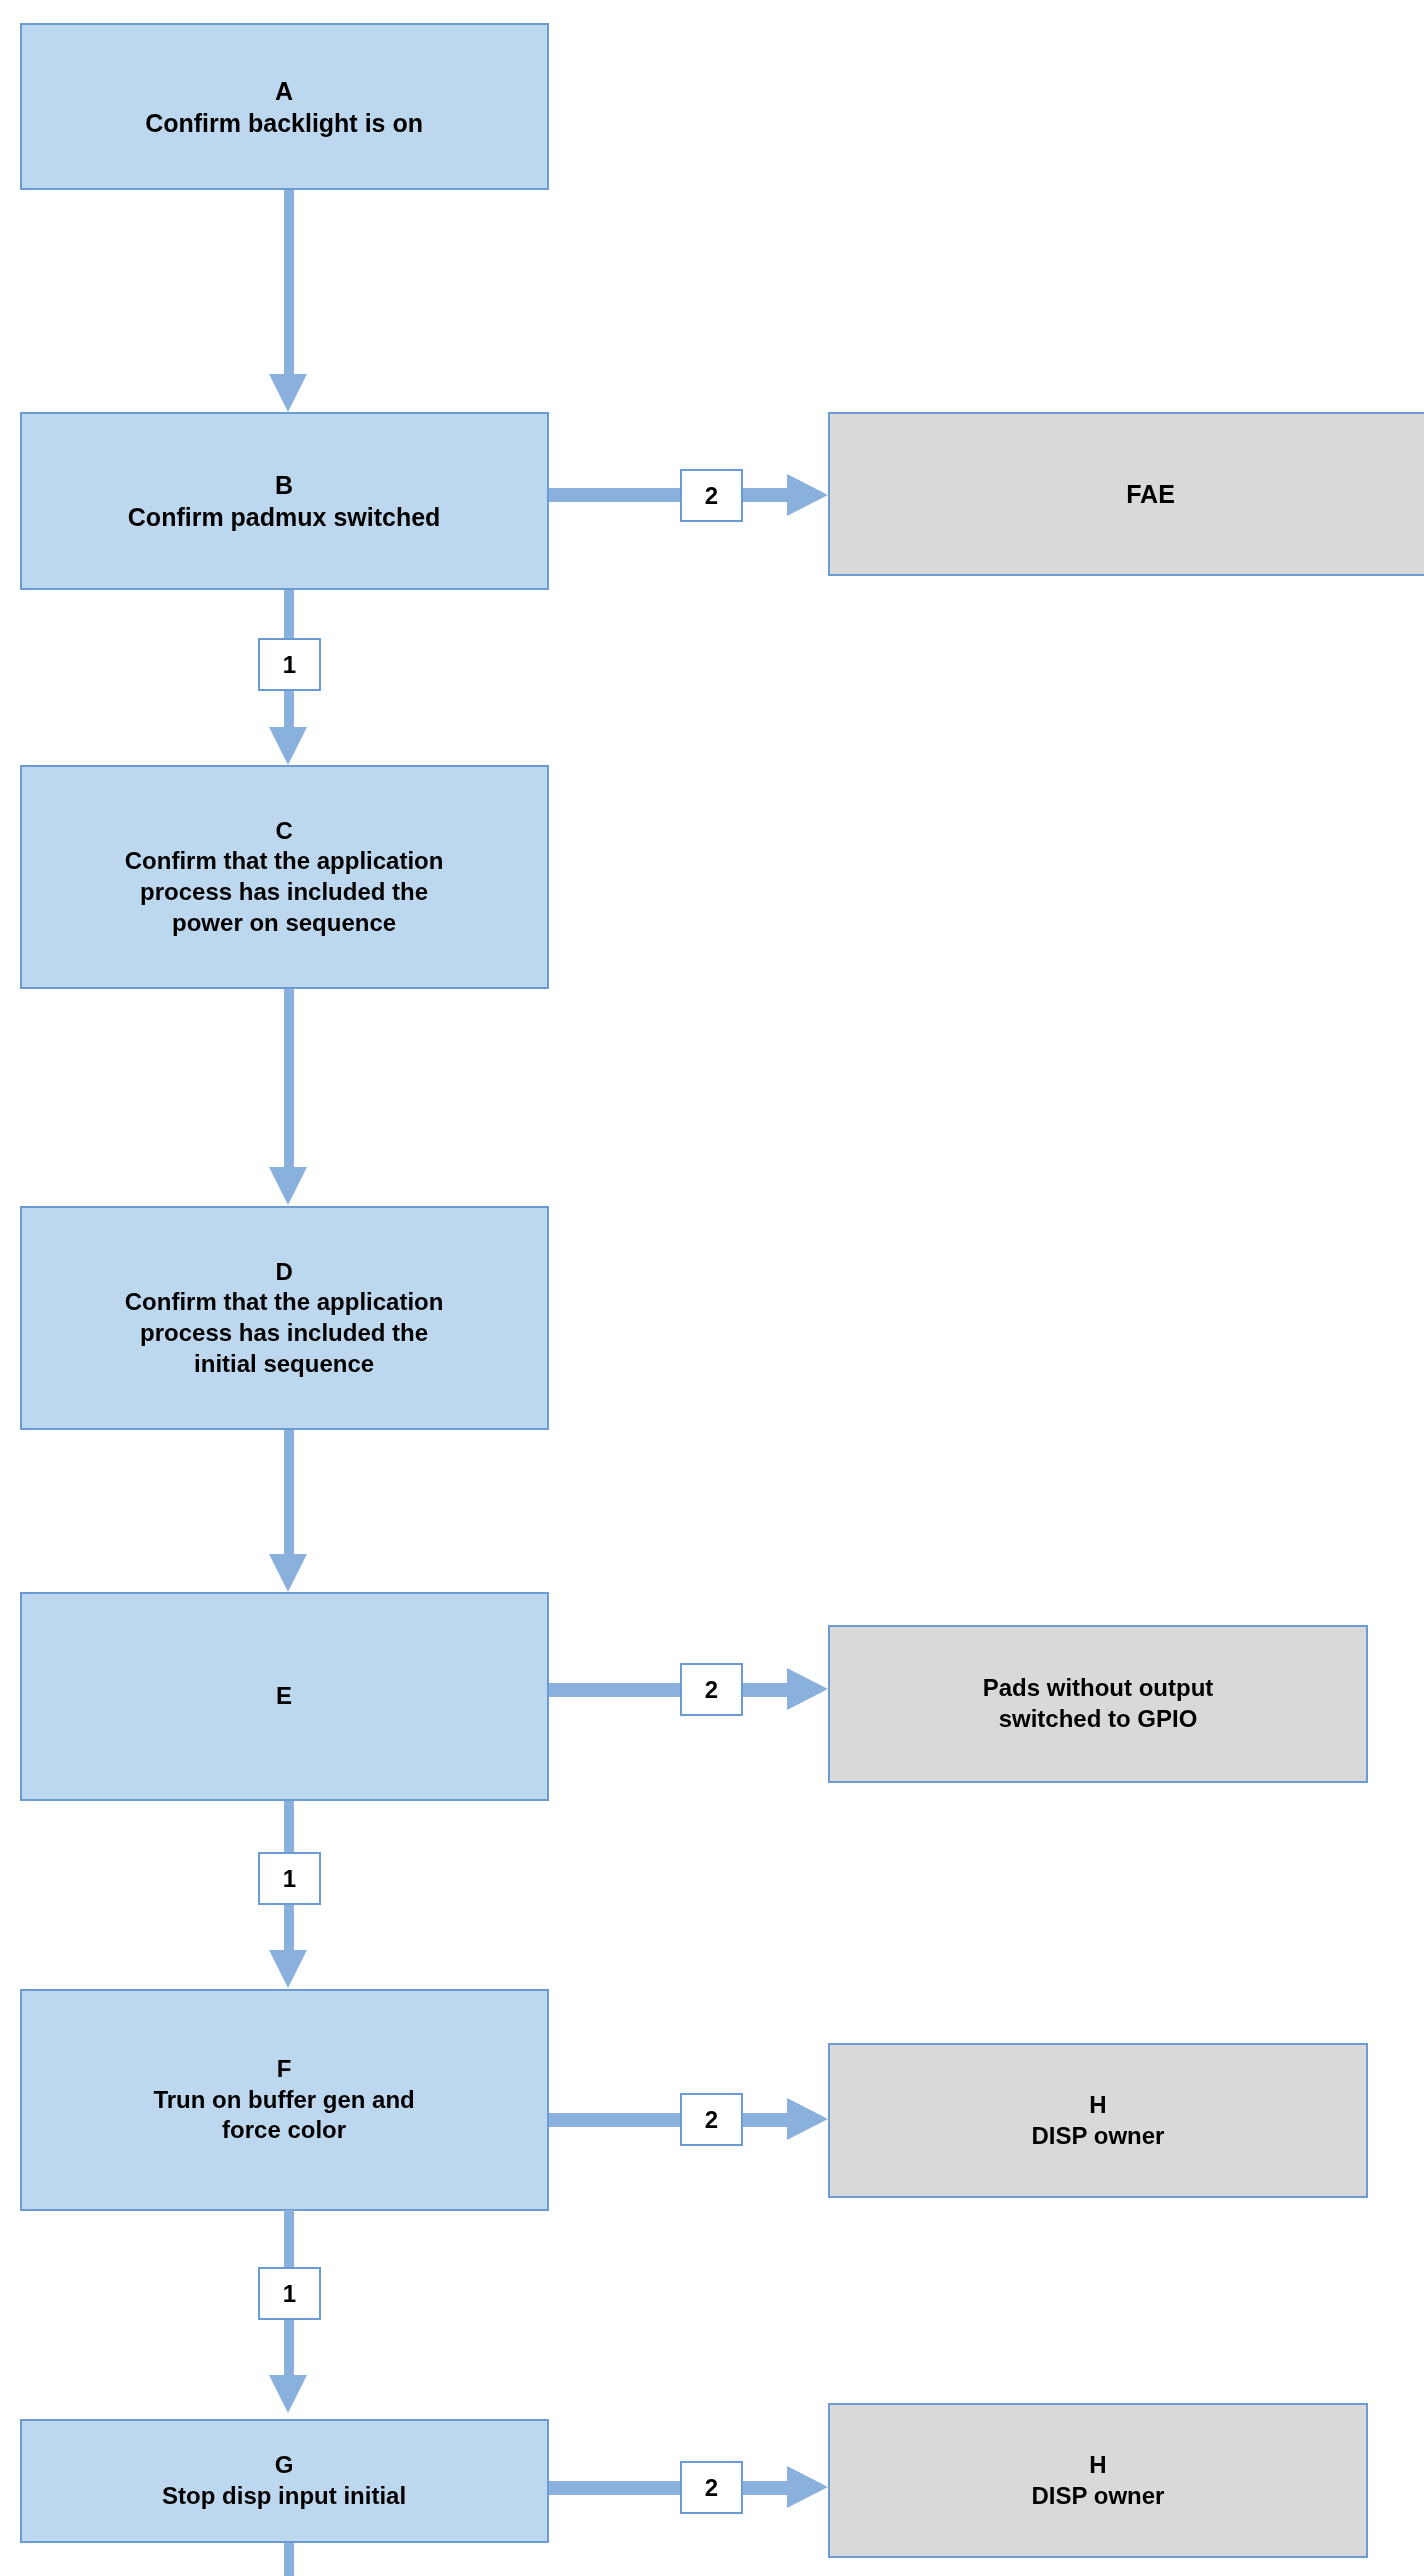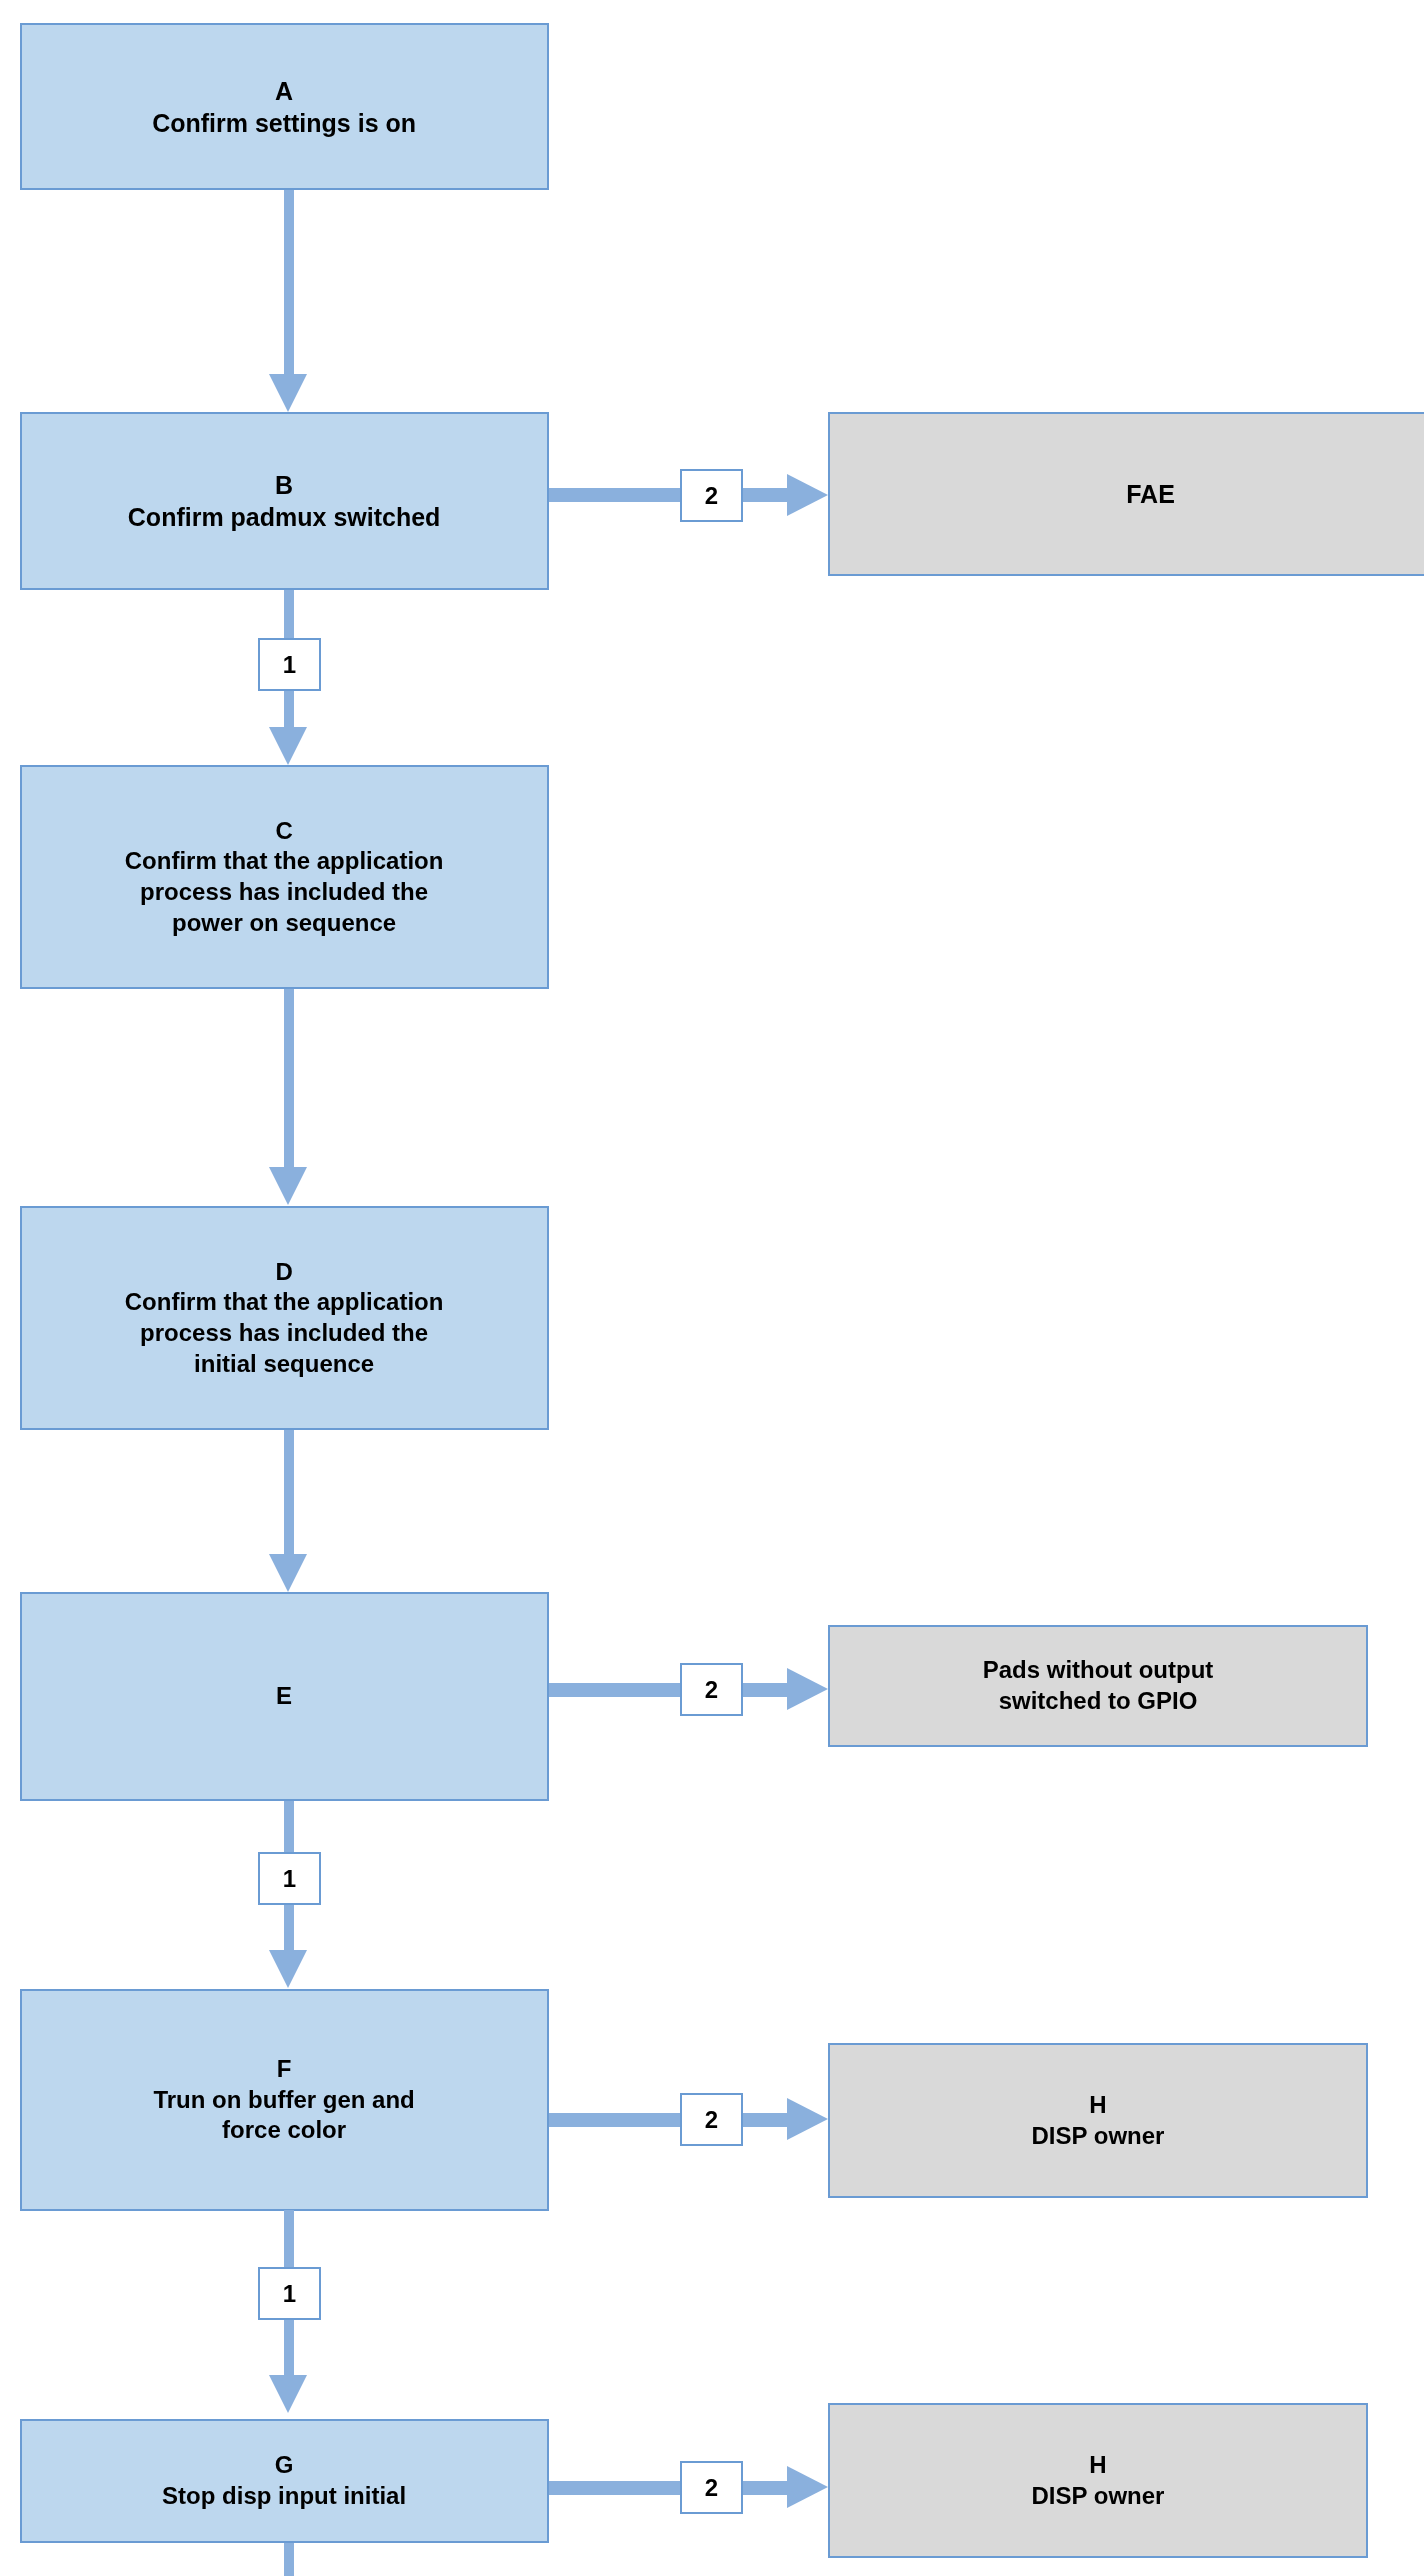--- a/index.html
+++ b/index.html
@@ -92,21 +92,21 @@
     line-height: 1;
   }
 </style>
 </head>
 <body>
 
 <div id="canvas">
 
   <div class="node process" style="left:19.6px; top:23px; width:529px; height:167px; font-size:25px;">
     <span class="ident">A</span>
-    <span class="desc">Confirm settings is on</span>
+    <span class="desc">Confirm backlight is on</span>
   </div>
 
   <div class="vline" style="left:284px; top:190px; height:184px;"></div>
   <div class="varrow" style="left:269px; top:374px;"></div>
 
   <div class="node process" style="left:19.6px; top:412px; width:529px; height:178px; font-size:25px;">
     <span class="ident">B</span>
     <span class="desc">Confirm padmux switched</span>
   </div>
 
@@ -143,21 +143,21 @@
   <div class="varrow" style="left:269px; top:1554px;"></div>
 
   <div class="node process" style="left:19.6px; top:1592px; width:529px; height:209px; font-size:24px;">
     <span class="ident">E</span>
   </div>
 
   <div class="hline" style="left:549px; top:1683px; width:238px;"></div>
   <div class="harrow" style="left:787px; top:1668px;"></div>
   <div class="edge-label" style="left:680px; top:1663px; width:63px; height:53px;">2</div>
 
-  <div class="node owner" style="left:828px; top:1625px; width:540px; height:122px; font-size:24px;">
+  <div class="node owner" style="left:828px; top:1625px; width:540px; height:158px; font-size:24px;">
     <span class="desc">Pads without output
 switched to GPIO</span>
   </div>
 
   <div class="vline" style="left:284px; top:1801px; height:149px;"></div>
   <div class="varrow" style="left:269px; top:1950px;"></div>
   <div class="edge-label" style="left:258px; top:1852px; width:63px; height:53px;">1</div>
 
   <div class="node process" style="left:19.6px; top:1989px; width:529px; height:222px; font-size:24px;">
     <span class="ident">F</span>

